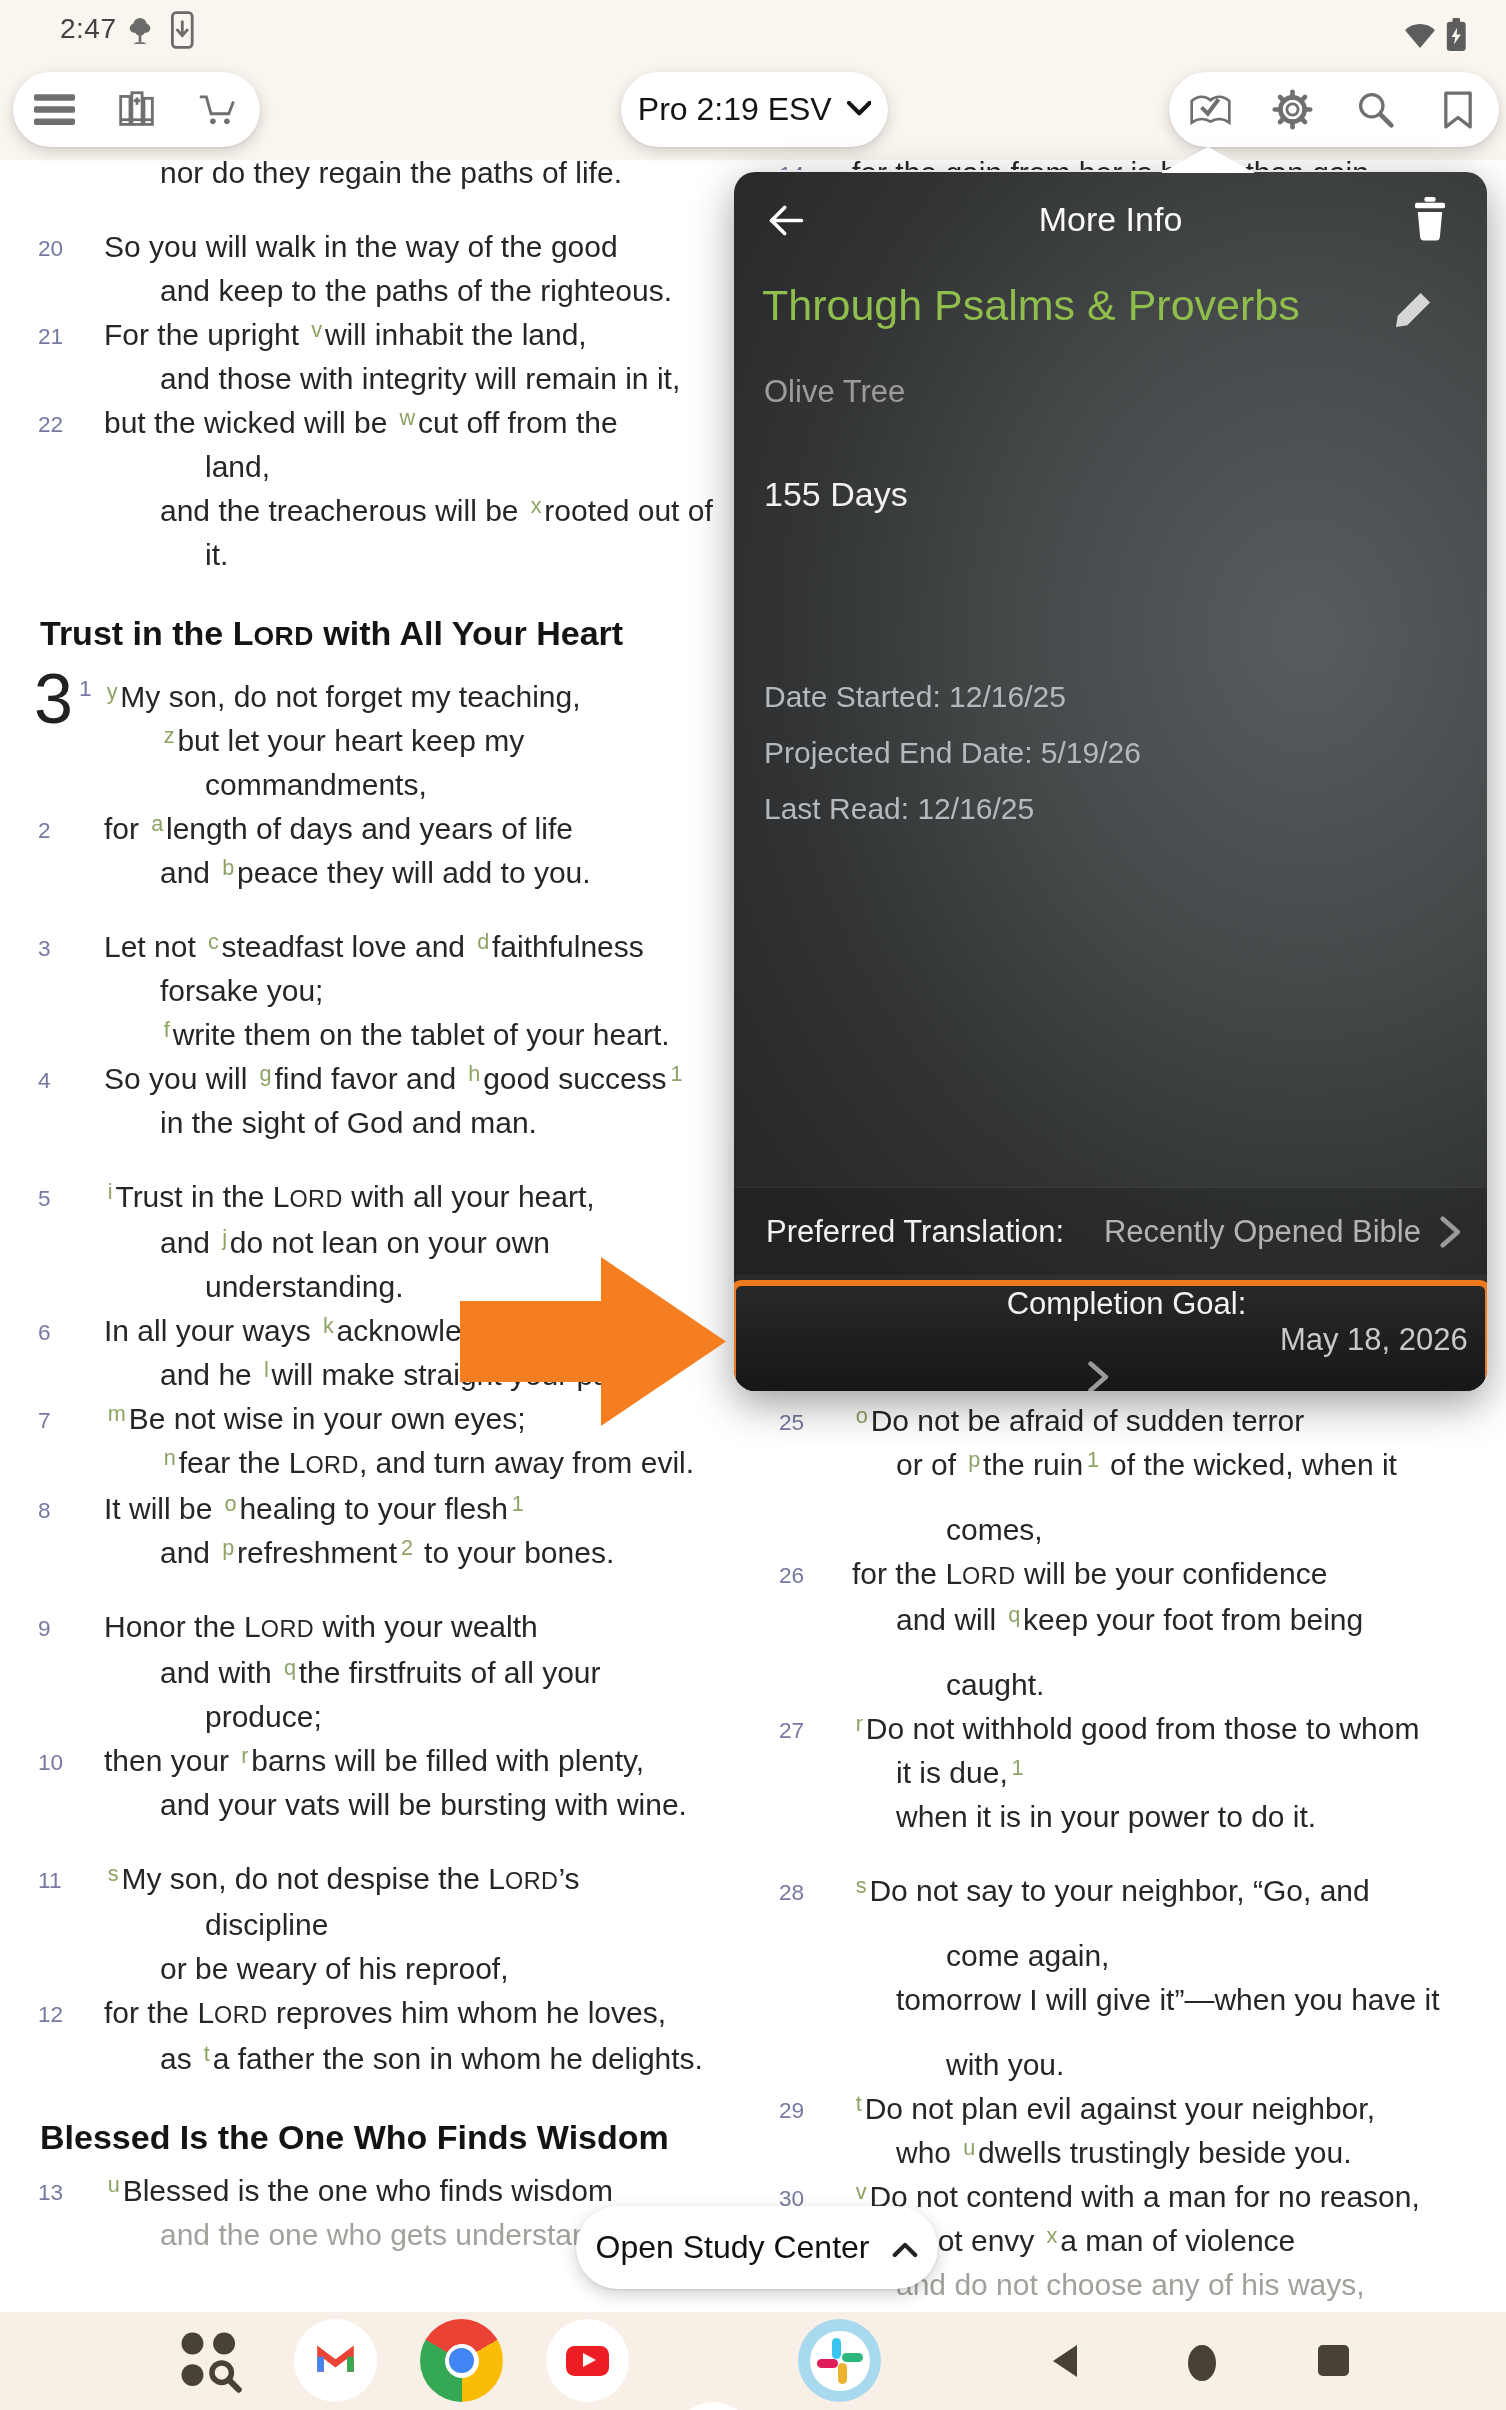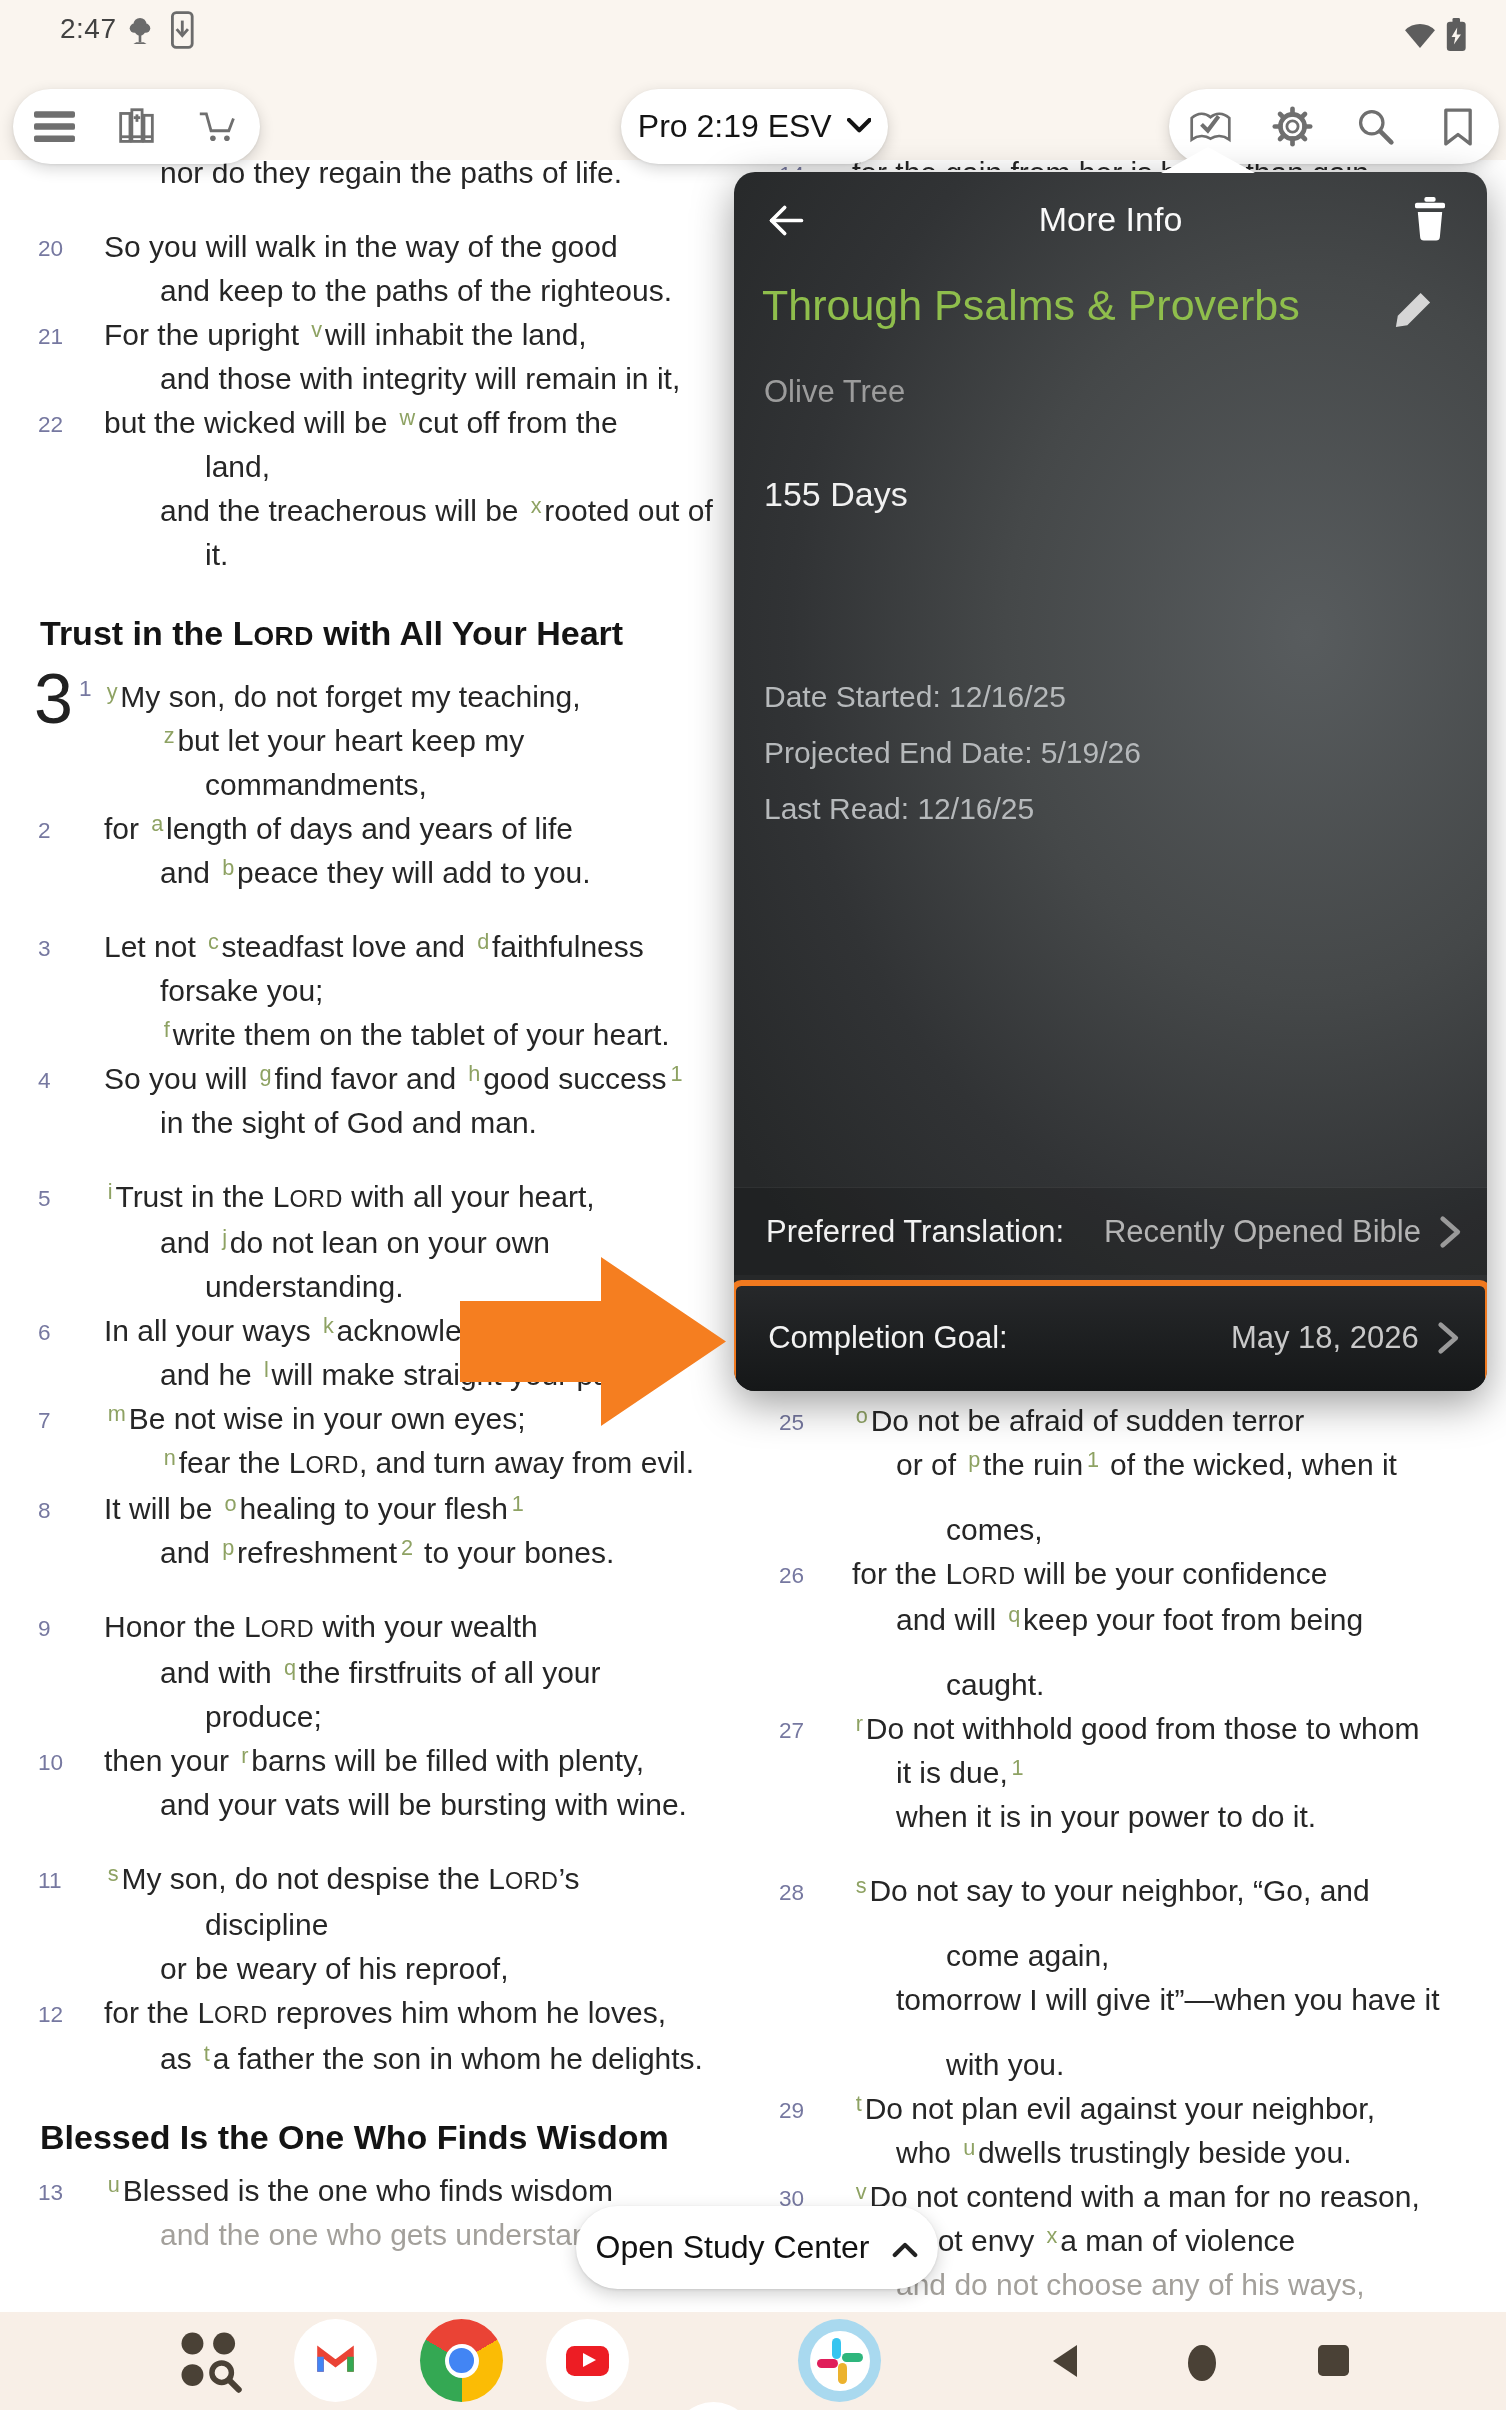--- a/index.html
+++ b/index.html
@@ -8,21 +8,21 @@
 
   
   .topband{position:absolute;left:0;top:0;width:1507px;height:160px;background:#faf5ef;}
   .dock{position:absolute;left:0;top:2312px;width:1507px;height:99px;background:#f8efe7;}
 
   
   .time{position:absolute;left:60px;top:13px;font-size:28px;color:#424242;letter-spacing:0.5px;}
   .sicon{position:absolute;}
 
   
-  .pill{position:absolute;top:89px;height:75px;background:#fff;border-radius:41px;
+  .pill{position:absolute;top:72px;height:75px;background:#fff;border-radius:41px;
         box-shadow:0 4.7px 15px rgba(0,0,0,.16),0 0.9px 2.8px rgba(0,0,0,.08);
         display:flex;align-items:center;justify-content:space-around;z-index:20;}
   .pill-left{left:13px;width:247px;}
   .pill-center{left:621px;width:267px;justify-content:center;gap:15px;}
   .pill-right{left:1169px;width:330px;}
   .ref-label{font-size:32px;color:#141414;}
   .ticon{width:43px;height:43px;display:flex;align-items:center;justify-content:center;}
 
   
   .bcol{position:absolute;top:151px;color:#262626;font-size:30px;z-index:1;}
@@ -67,21 +67,21 @@
   .p-dates{position:absolute;left:30px;top:497px;font-size:30px;color:#b6b9bb;line-height:56px;}
   .p-row{position:absolute;left:0;width:100%;height:87px;background:rgba(0,0,0,.14);
          border-top:0.9px solid rgba(255,255,255,.07);display:flex;align-items:center;}
   .p-row-pref{top:1015px;}
   .p-row-label{font-size:31px;color:#f2f2f2;margin-left:32px;flex:0 0 auto;}
   .p-row-val{font-size:31px;color:#b3b3b3;margin-left:auto;margin-right:17px;}
   .p-chev{width:24.5px;height:38px;margin-right:24.5px;flex:0 0 auto;}
   .p-row-goal{position:absolute;left:-3.8px;right:-3.8px;bottom:-5.6px;height:117px;
          background:linear-gradient(#26282a,#151718);
          border:6.6px solid #f0791f;border-radius:11.3px;
-         display:flex;align-items:center;box-sizing:border-box;}
+         display:flex;align-items:center;box-sizing:border-box;flex-direction:column;}
   .p-row-goal .p-row-val{color:#c9c9c9;}
 
   
   .bigarrow{position:absolute;left:460px;top:1257px;width:266px;height:169px;background:#f57e20;
             clip-path:polygon(0% 26%,53% 26%,53% 0%,100% 50%,53% 100%,53% 74%,0% 74%);z-index:50;}
 
   
   .study{position:absolute;left:576px;top:2206px;width:362px;height:83px;background:#fff;
          border-radius:43px;display:flex;align-items:center;justify-content:center;gap:23px;
          box-shadow:0 5.6px 17px rgba(0,0,0,.18),0 0.9px 2.8px rgba(0,0,0,.1);z-index:60;}

